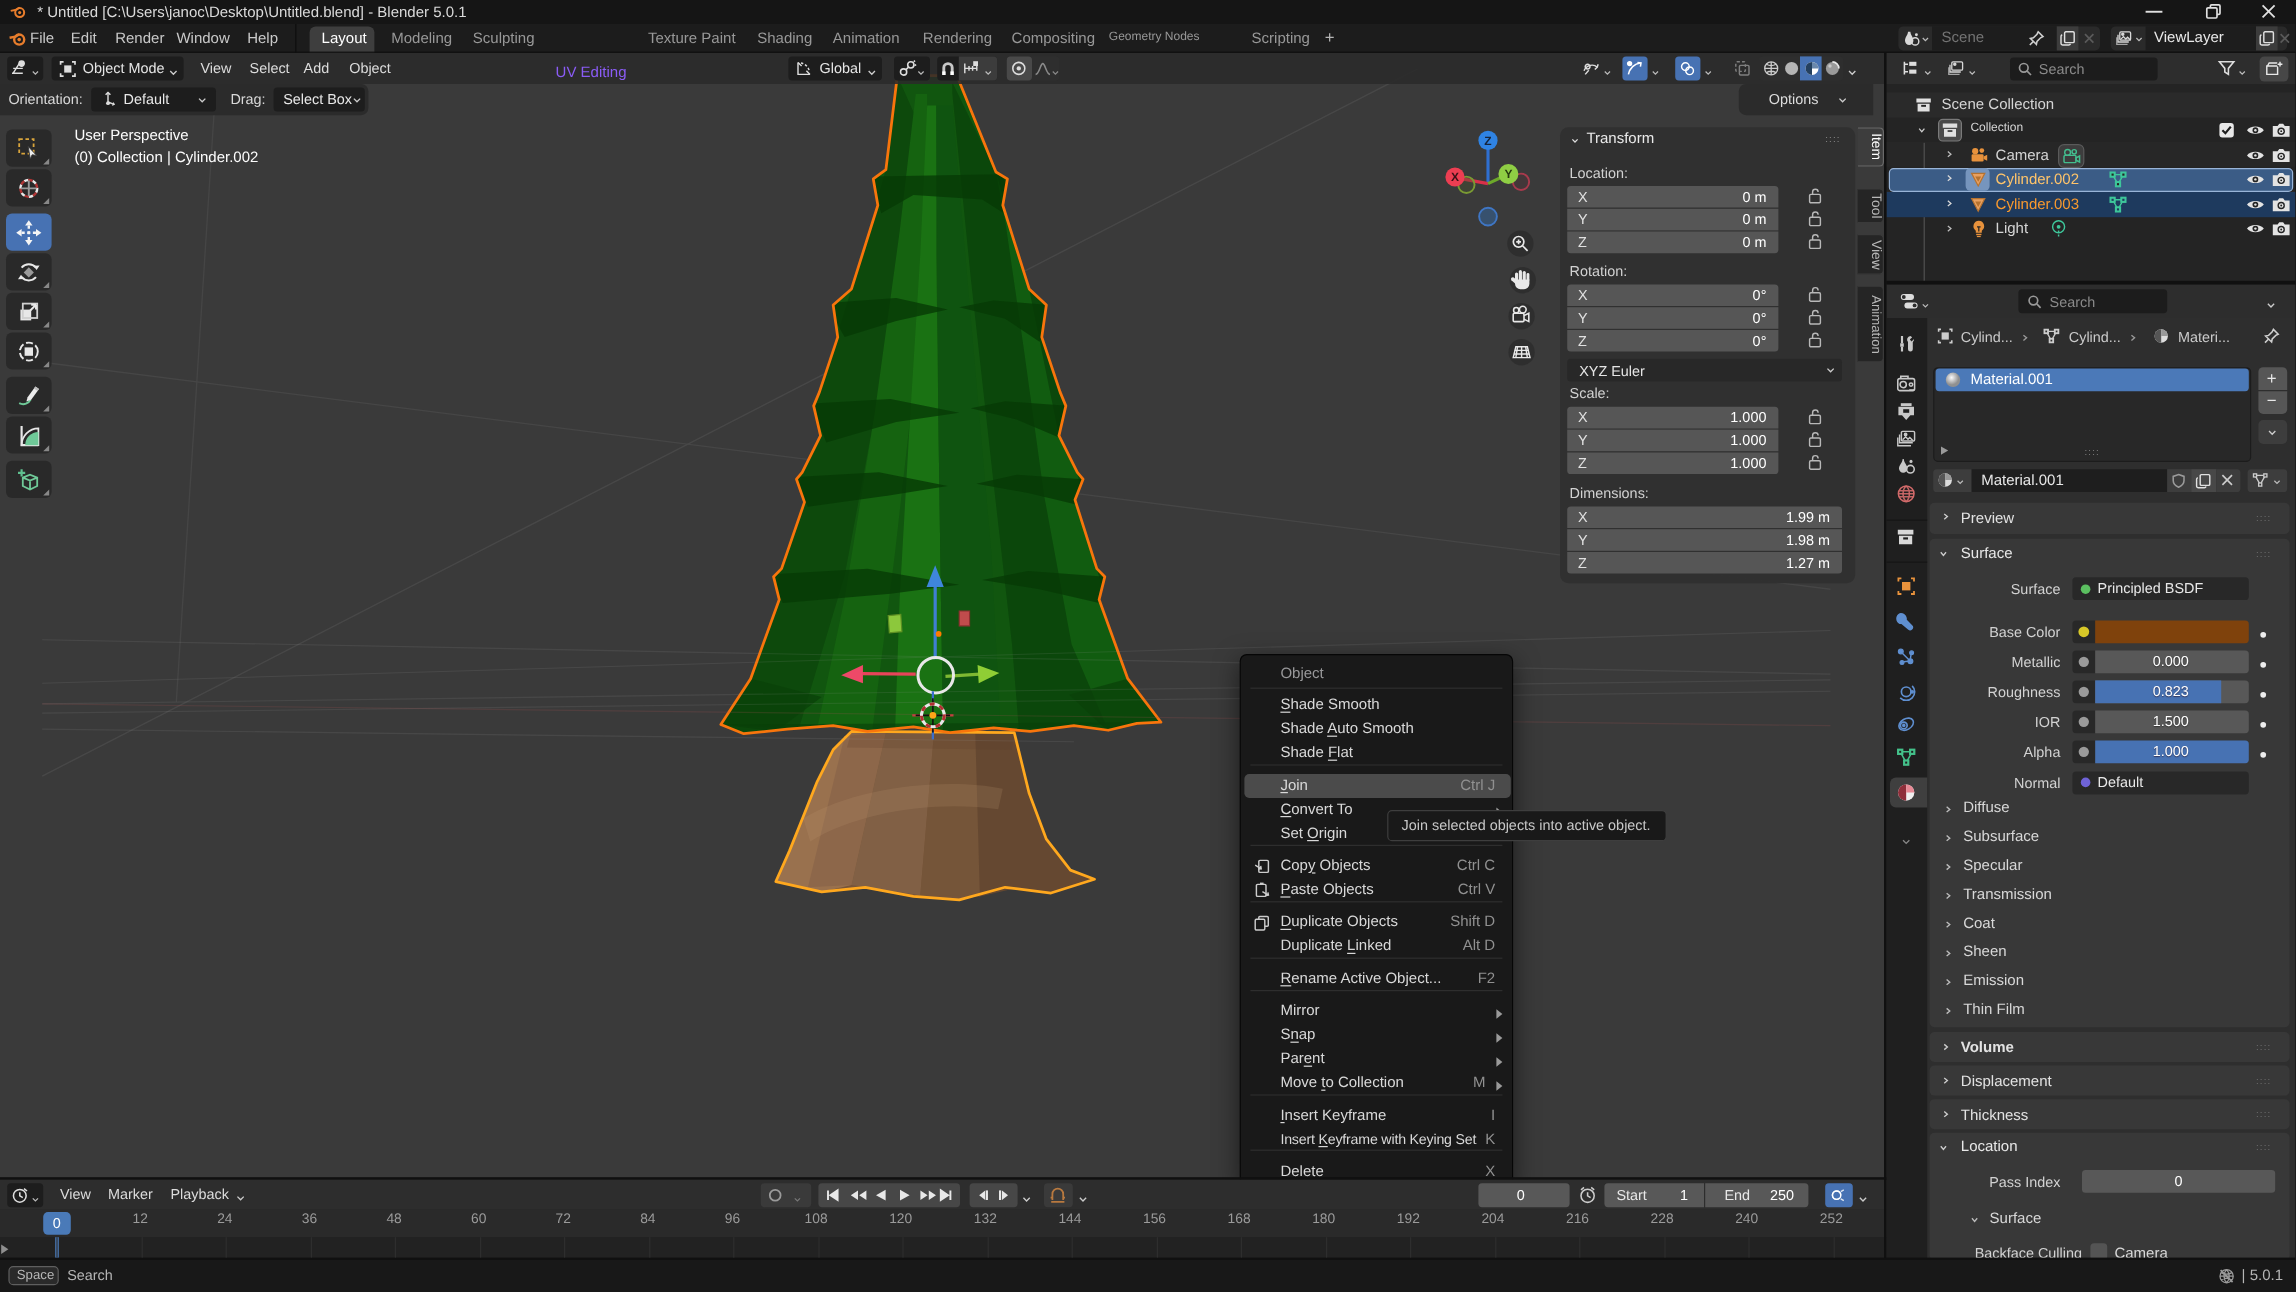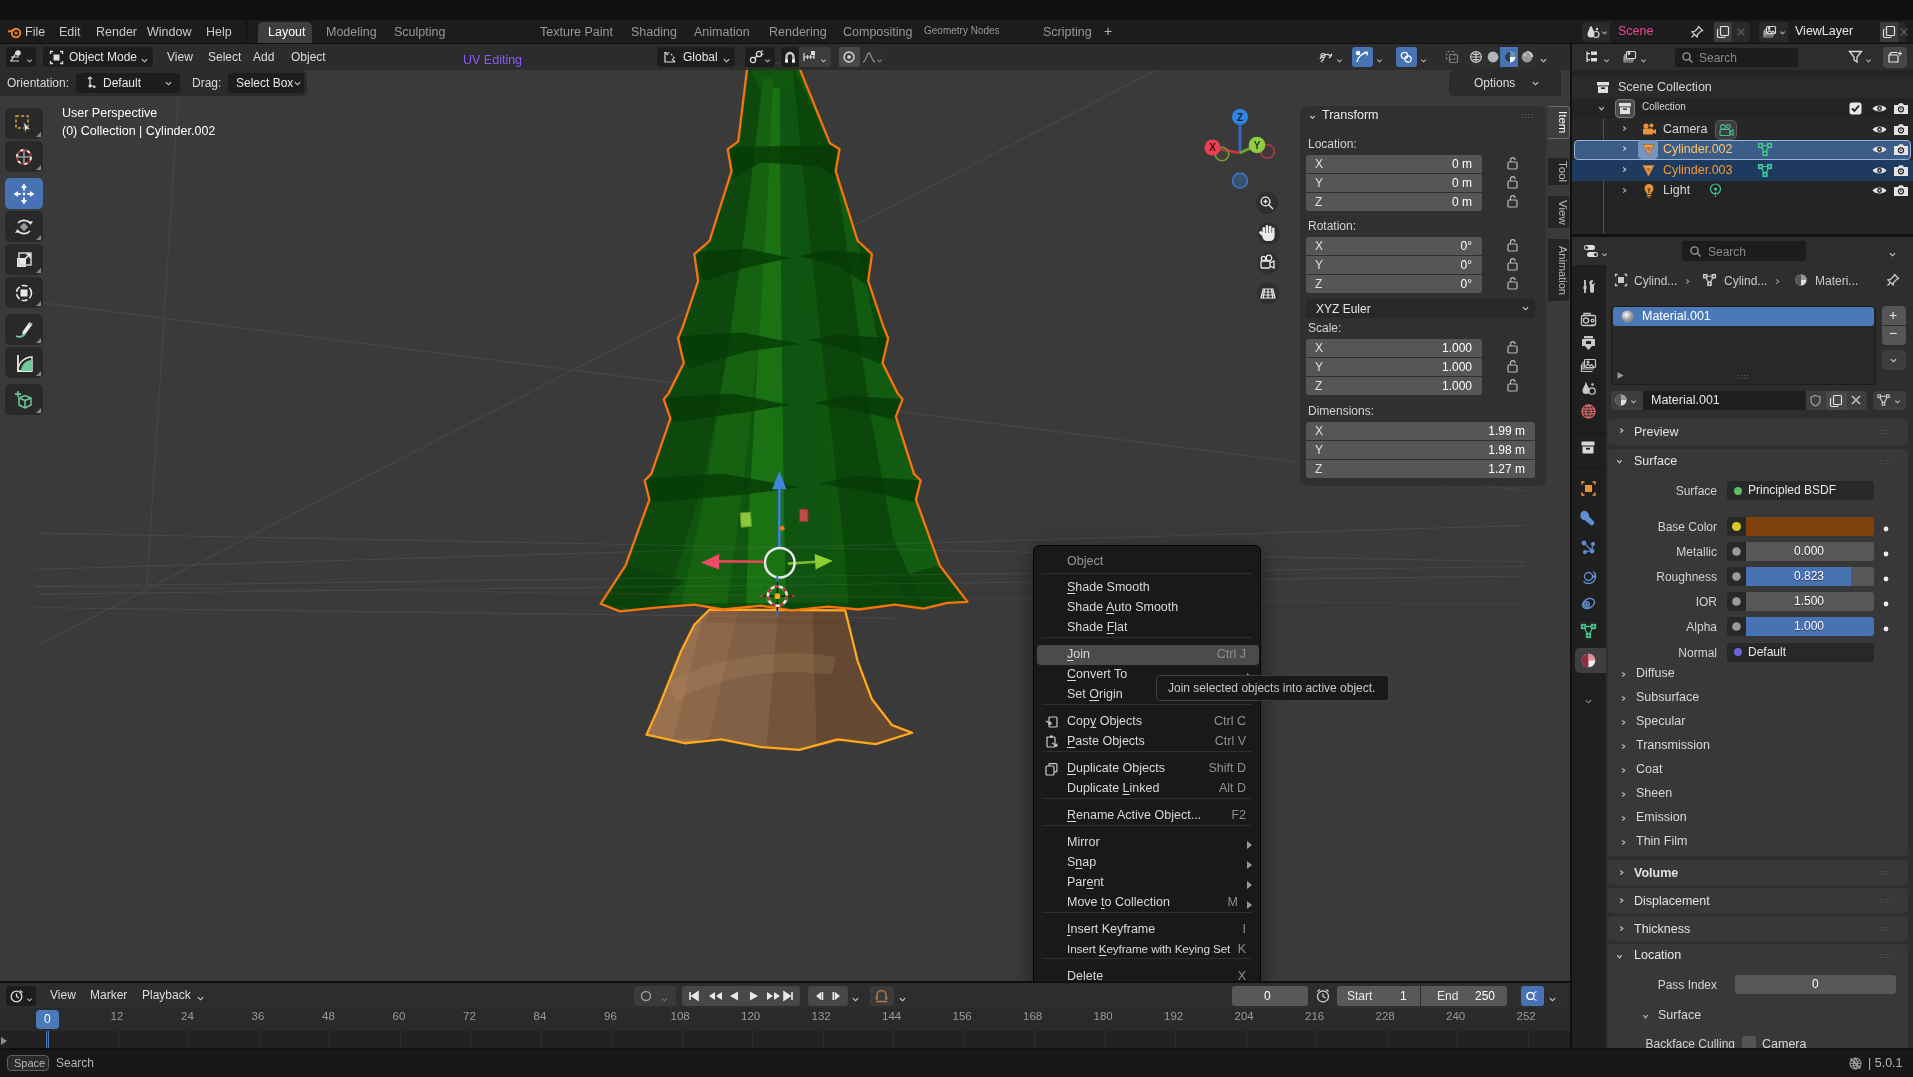--- a/index.html
+++ b/index.html
@@ -607,21 +607,21 @@
  <div class="abs" style="left:1582px;top:2px;width:168px;height:20px;background:#2a2a2a;border-radius:4px;"></div>
  <div class="abs" style="left:1610px;top:2px;width:104px;height:20px;background:#1d1d1d;"></div>
  <svg style="left:1586px;top:5px" width="14" height="14" viewBox="0 0 14 14">
         <path d="M5 1.5 C5 4 2.5 6 2.5 9 a3.5 3.5 0 0 0 7 0 C9.5 6 7 4 7 1.5 Z" fill="#d8d8d8" transform="translate(-1)"></path>
         <circle cx="10" cy="9.5" r="3" fill="none" stroke="#d8d8d8" stroke-width="1.2"></circle>
         <circle cx="11" cy="4" r="1.2" fill="#d8d8d8"></circle>
       </svg>
  <svg class="chev" style="left:1601px;top:9px" viewBox="0 0 8 8">
         <path d="M1.5 3 L4 5.5 L6.5 3" stroke="#bbb" stroke-width="1.2" fill="none"></path>
       </svg>
- <div class="tx" style="left:1618px;top:4px;color:#ec4899;font-size:12.5px;">Scene</div>
+ <div class="tx" style="left:1618px;top:4px;color:#737373;font-size:12.5px;">Scene</div>
  <svg style="left:1690px;top:5px" width="14" height="14" viewBox="0 0 14 14">
         <g stroke="#cfcfcf" fill="none" stroke-width="1.3">
           <path d="M8.5 1.5 L12.5 5.5 L10.5 6.5 L7.5 9.5 L7 12 L2 7 L4.5 6.5 L7.5 3.5 Z"></path>
           <path d="M4.5 9.5 L1.5 12.5"></path>
         </g>
       </svg>
  <div class="abs" style="left:1714px;top:2px;width:18px;height:20px;background:#3c3c3c;"></div>
  <svg style="left:1716px;top:5px" width="14" height="14" viewBox="0 0 14 14">
         <g fill="none" stroke="#e0e0e0" stroke-width="1.2">
           <rect x="4.5" y="1.5" width="8" height="9" rx="1"></rect>
@@ -651,20 +651,40 @@
         <g fill="none" stroke="#e0e0e0" stroke-width="1.2">
           <rect x="4.5" y="1.5" width="8" height="9" rx="1"></rect>
           <path d="M2.5 4 a1.5 1.5 0 0 0 -1 1.5 V11 A1.5 1.5 0 0 0 3 12.5 H8 a1.5 1.5 0 0 0 1.4 -1"></path>
         </g>
       </svg>
  <svg style="left:1899px;top:7px" width="10" height="10" viewBox="0 0 10 10">
         <path d="M1.5 1.5 L8.5 8.5 M8.5 1.5 L1.5 8.5" stroke="#5a5a5a" stroke-width="1.4"></path>
       </svg>
 </div>
 
+<div class="abs" style="left:0;top:0;width:1913px;height:20px;background:#151515;">
+ <svg style="left:8px;top:3px" width="14" height="14" viewBox="0 0 15 15">
+        <circle cx="9" cy="8" r="4" fill="none" stroke="#e87d2c" stroke-width="1.8"></circle>
+        <circle cx="9" cy="8" r="1.4" fill="#e87d2c"></circle>
+        <path d="M1 6.5 L6 5.5 L9 3.5" stroke="#e87d2c" stroke-width="1.8" fill="none"></path>
+      </svg>
+ <div class="tx" style="left:31px;top:3px;color:#dadada;font-size:12.5px;">* Untitled [C:\Users\janoc\Desktop\Untitled.blend] - Blender 5.0.1</div>
+ <svg style="left:1788px;top:9px" width="14" height="2" viewBox="0 0 14 2">
+        <rect width="14" height="1.6" fill="#e0e0e0"></rect>
+      </svg>
+ <svg style="left:1838px;top:3px" width="13" height="13" viewBox="0 0 13 13">
+        <g fill="none" stroke="#e0e0e0" stroke-width="1.4">
+          <rect x="1" y="3.5" width="8.5" height="8.5" rx="1"></rect>
+          <path d="M4 3.5 V2 a1 1 0 0 1 1-1 H11 a1 1 0 0 1 1 1 V8 a1 1 0 0 1-1 1 H9.5"></path>
+        </g>
+      </svg>
+ <svg style="left:1884px;top:3px" width="13" height="13" viewBox="0 0 13 13">
+        <path d="M1.5 1.5 L11.5 11.5 M11.5 1.5 L1.5 11.5" stroke="#e0e0e0" stroke-width="1.5"></path>
+      </svg>
+</div>
 
 <div class="abs" style="left:1572px;top:44px;width:341px;height:193px;background:#242424;overflow:hidden;">
  <div class="abs" style="left:0;top:0;width:341px;height:26px;background:#2d2d2d;"></div>
  <svg style="left:13px;top:6px" width="15" height="14" viewBox="0 0 15 14">
         <g stroke="#ddd" fill="none" stroke-width="1.3">
           <path d="M2 1.5 V12"></path>
           <path d="M2 3.5 h3"></path>
           <rect x="6" y="1.5" width="6" height="3.4" fill="#ddd" stroke="none"></rect>
           <rect x="6" y="8" width="6" height="3.4" fill="#ddd" stroke="none"></rect>
           <path d="M2 9.8 h3"></path>

